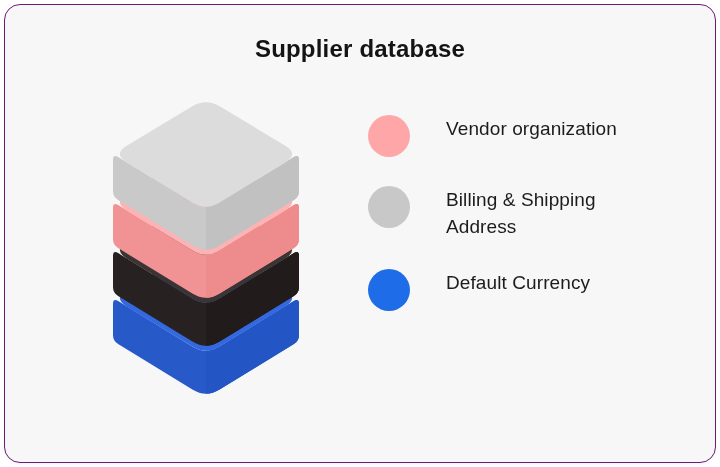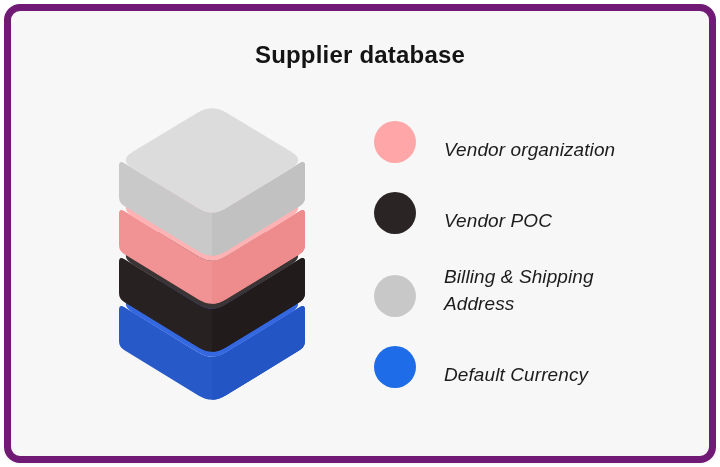--- a/index.html
+++ b/index.html
@@ -15,21 +15,21 @@
     width: 720px;
     height: 467px;
   }
   .card {
     position: absolute;
     left: 4px;
     top: 4px;
     right: 4px;
     bottom: 4px;
     background: #f7f7f7;
-    border: 7px solid #701a75;
+    border: 1px solid #701a75;
     border-radius: 16px;
     box-shadow: 0 1px 3px rgba(0,0,0,0.05);
     overflow: hidden;
     padding-left: 10px;
   }
   .title {
     position: absolute;
     left: 0;
     right: 0;
     top: 30px;
@@ -50,24 +50,23 @@
   .legend {
     position: absolute;
     left: 363px;
     top: 110px;
     display: flex;
     flex-direction: column;
     gap: 29px;
   }
   .legend-item {
     display: flex;
-    align-items: flex-end;
-    gap: 28px;
+    align-items: flex-start;
+    gap: 36px;
     min-height: 42px;
-    font-style: italic;
   }
   .legend-swatch {
     width: 42px;
     height: 42px;
     border-radius: 50%;
     flex: none;
   }
   .legend-label {
     font-size: 19px;
     line-height: 27px;
@@ -117,24 +116,20 @@
           <rect x="110" y="12" width="100" height="230" fill="#c1c1c1" clip-path="url(#clip-layer-0)"></rect>
           <path d="M96.3 20.3Q110 12 123.7 20.3L189.3 59.7Q203 68 189.4 76.4L123.6 116.6Q110 125 96.4 116.6L30.6 76.4Q17 68 30.7 59.7Z" fill="#dcdcdc"></path>
         </g>
       </svg>
     <div class="legend" id="legend">
         <div class="legend-item">
           <span class="legend-swatch" style="background: rgb(255, 167, 168);"></span>
           <span class="legend-label">Vendor organization</span>
         </div>
         <div class="legend-item">
-          <span class="legend-swatch" style="background: rgb(43, 36, 37);"></span>
-          <span class="legend-label">Vendor POC</span>
-        </div>
-        <div class="legend-item">
           <span class="legend-swatch" style="background: rgb(200, 200, 200);"></span>
           <span class="legend-label">Billing &amp; Shipping Address</span>
         </div>
         <div class="legend-item">
           <span class="legend-swatch" style="background: rgb(30, 108, 232);"></span>
           <span class="legend-label">Default Currency</span>
         </div>
       </div>
   </div>
 </div>

